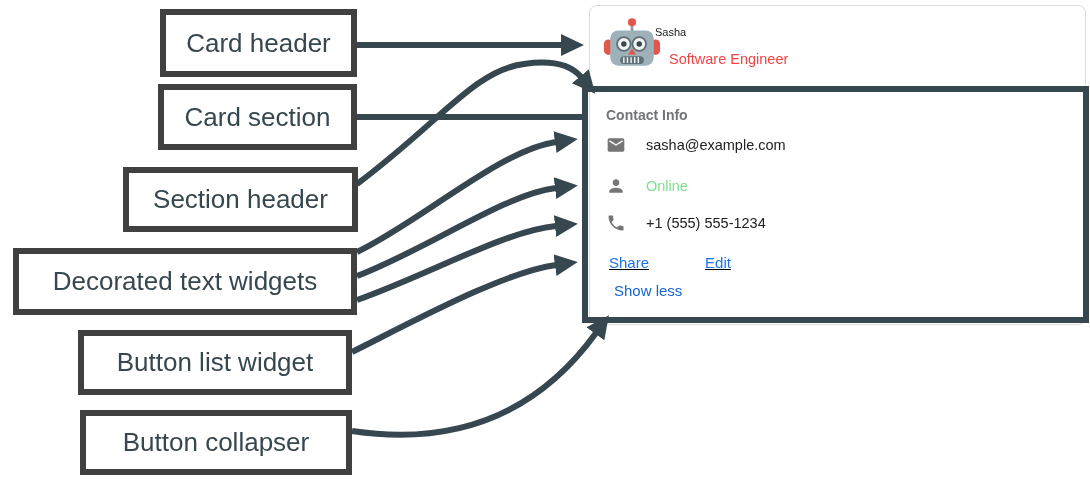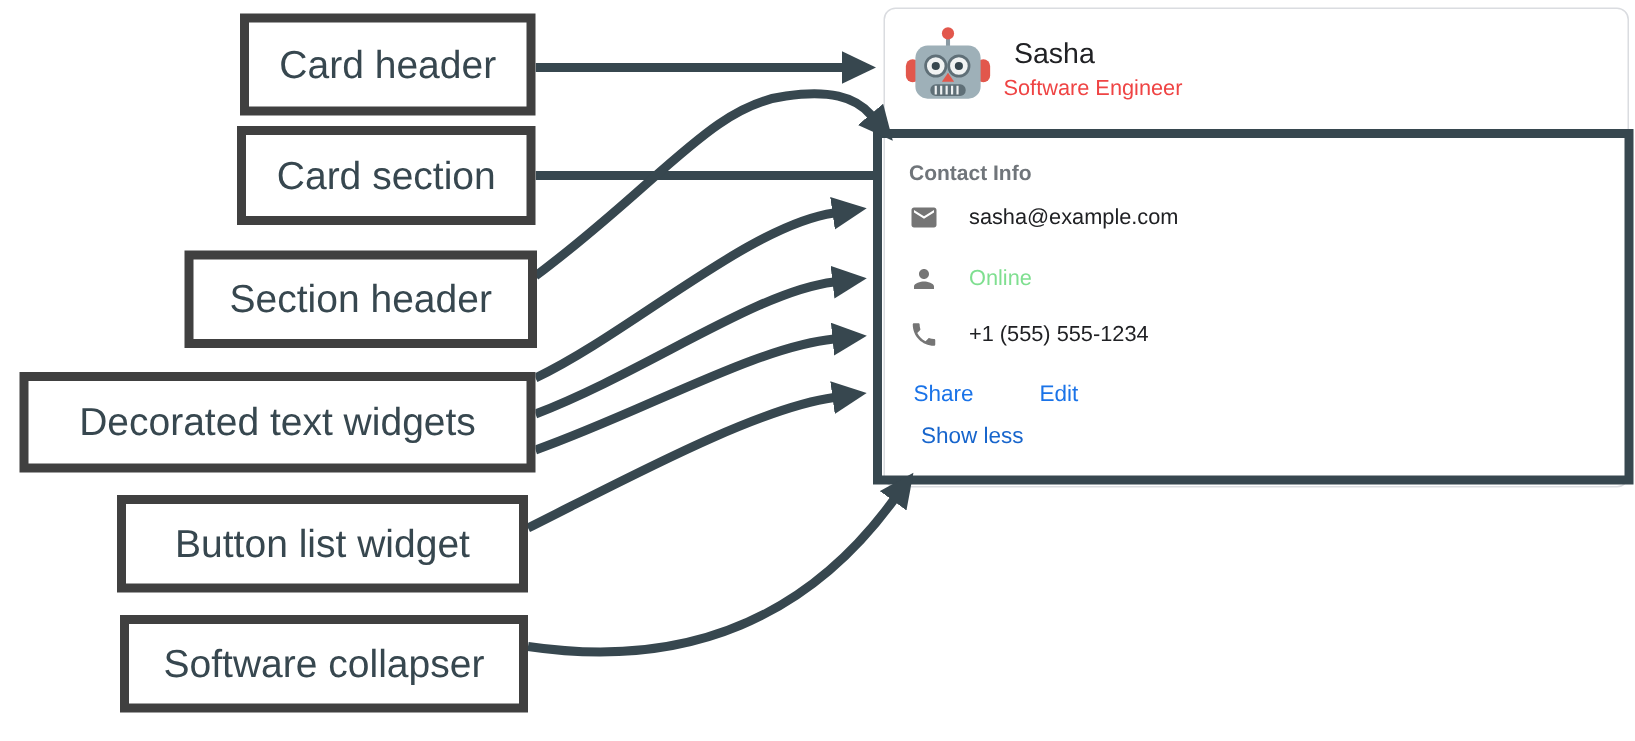--- a/index.html
+++ b/index.html
@@ -18,28 +18,28 @@
   
   .card{
     position:absolute;left:589px;top:5px;width:497px;height:320px;box-sizing:border-box;
     background:#ffffff;border:1px solid #dadce0;border-radius:8px;z-index:1;
   }
   .section-outline{
     position:absolute;left:582px;top:86px;width:507px;height:237px;box-sizing:border-box;
     border:6px solid #37474F;z-index:3;pointer-events:none;
   }
   .avatar{position:absolute;left:13px;top:9px;width:58px;height:58px;}
-  .card-name{position:absolute;left:86px;top:20px;font-size:19px;font-weight:500;color:#202124;}
+  .card-name{position:absolute;left:65px;top:20px;font-size:11px;font-weight:500;color:#202124;}
   .card-subtitle{position:absolute;left:79px;top:45px;font-size:14.5px;color:#ef4444;}
   .section-title{position:absolute;left:16px;top:101px;font-size:14px;font-weight:600;color:#70757a;}
   .row{position:absolute;left:16px;height:24px;display:flex;align-items:center;}
   .row .ricon{width:20px;height:20px;flex:0 0 20px;}
   .row .rtext{margin-left:20px;font-size:14.5px;color:#202124;}
   .row .rtext.green{color:#7fdf90;}
-  .btnrow{position:absolute;left:19px;top:248px;display:flex;gap:44px;}
+  .btnrow{position:absolute;left:19px;top:248px;display:flex;gap:56px;text-decoration:underline;}
   .textbtn{font-size:15px;font-weight:500;color:#1a73e8;cursor:pointer;}
   .collapser{position:absolute;left:24px;top:276px;font-size:15px;font-weight:400;color:#1765cc;cursor:pointer;}
 </style>
 </head>
 <body>
 
 <div id="stage">
 
   <div class="card">
 
@@ -101,21 +101,21 @@
     </div>
   </div>
 
   <div class="section-outline"></div>
 
   <div class="anno" style="left:160px;top:9px;width:197px;height:68px">Card header</div>
   <div class="anno" style="left:158px;top:84px;width:199px;height:66px">Card section</div>
   <div class="anno" style="left:123px;top:167px;width:235px;height:65px">Section header</div>
   <div class="anno" style="left:13px;top:248px;width:344px;height:67px">Decorated text widgets</div>
   <div class="anno" style="left:78px;top:330px;width:274px;height:65px">Button list widget</div>
-  <div class="anno" style="left:80px;top:410px;width:272px;height:65px">Software collapser</div>
+  <div class="anno" style="left:80px;top:410px;width:272px;height:65px">Button collapser</div>
 
   <svg id="arrows" width="1090" height="494" viewBox="0 0 1090 494">
     <defs>
       <marker id="ah" markerUnits="userSpaceOnUse" markerWidth="26" markerHeight="24" refX="1" refY="11" orient="auto">
         <path d="M0 0 L23 11 L0 22 Z" fill="#37474F"></path>
       </marker>
     </defs>
     <g fill="none" stroke="#37474F" stroke-width="6">
       <path d="M 357 45 L 562 45" marker-end="url(#ah)"></path>
       <path d="M 357 117 L 588 117"></path>

